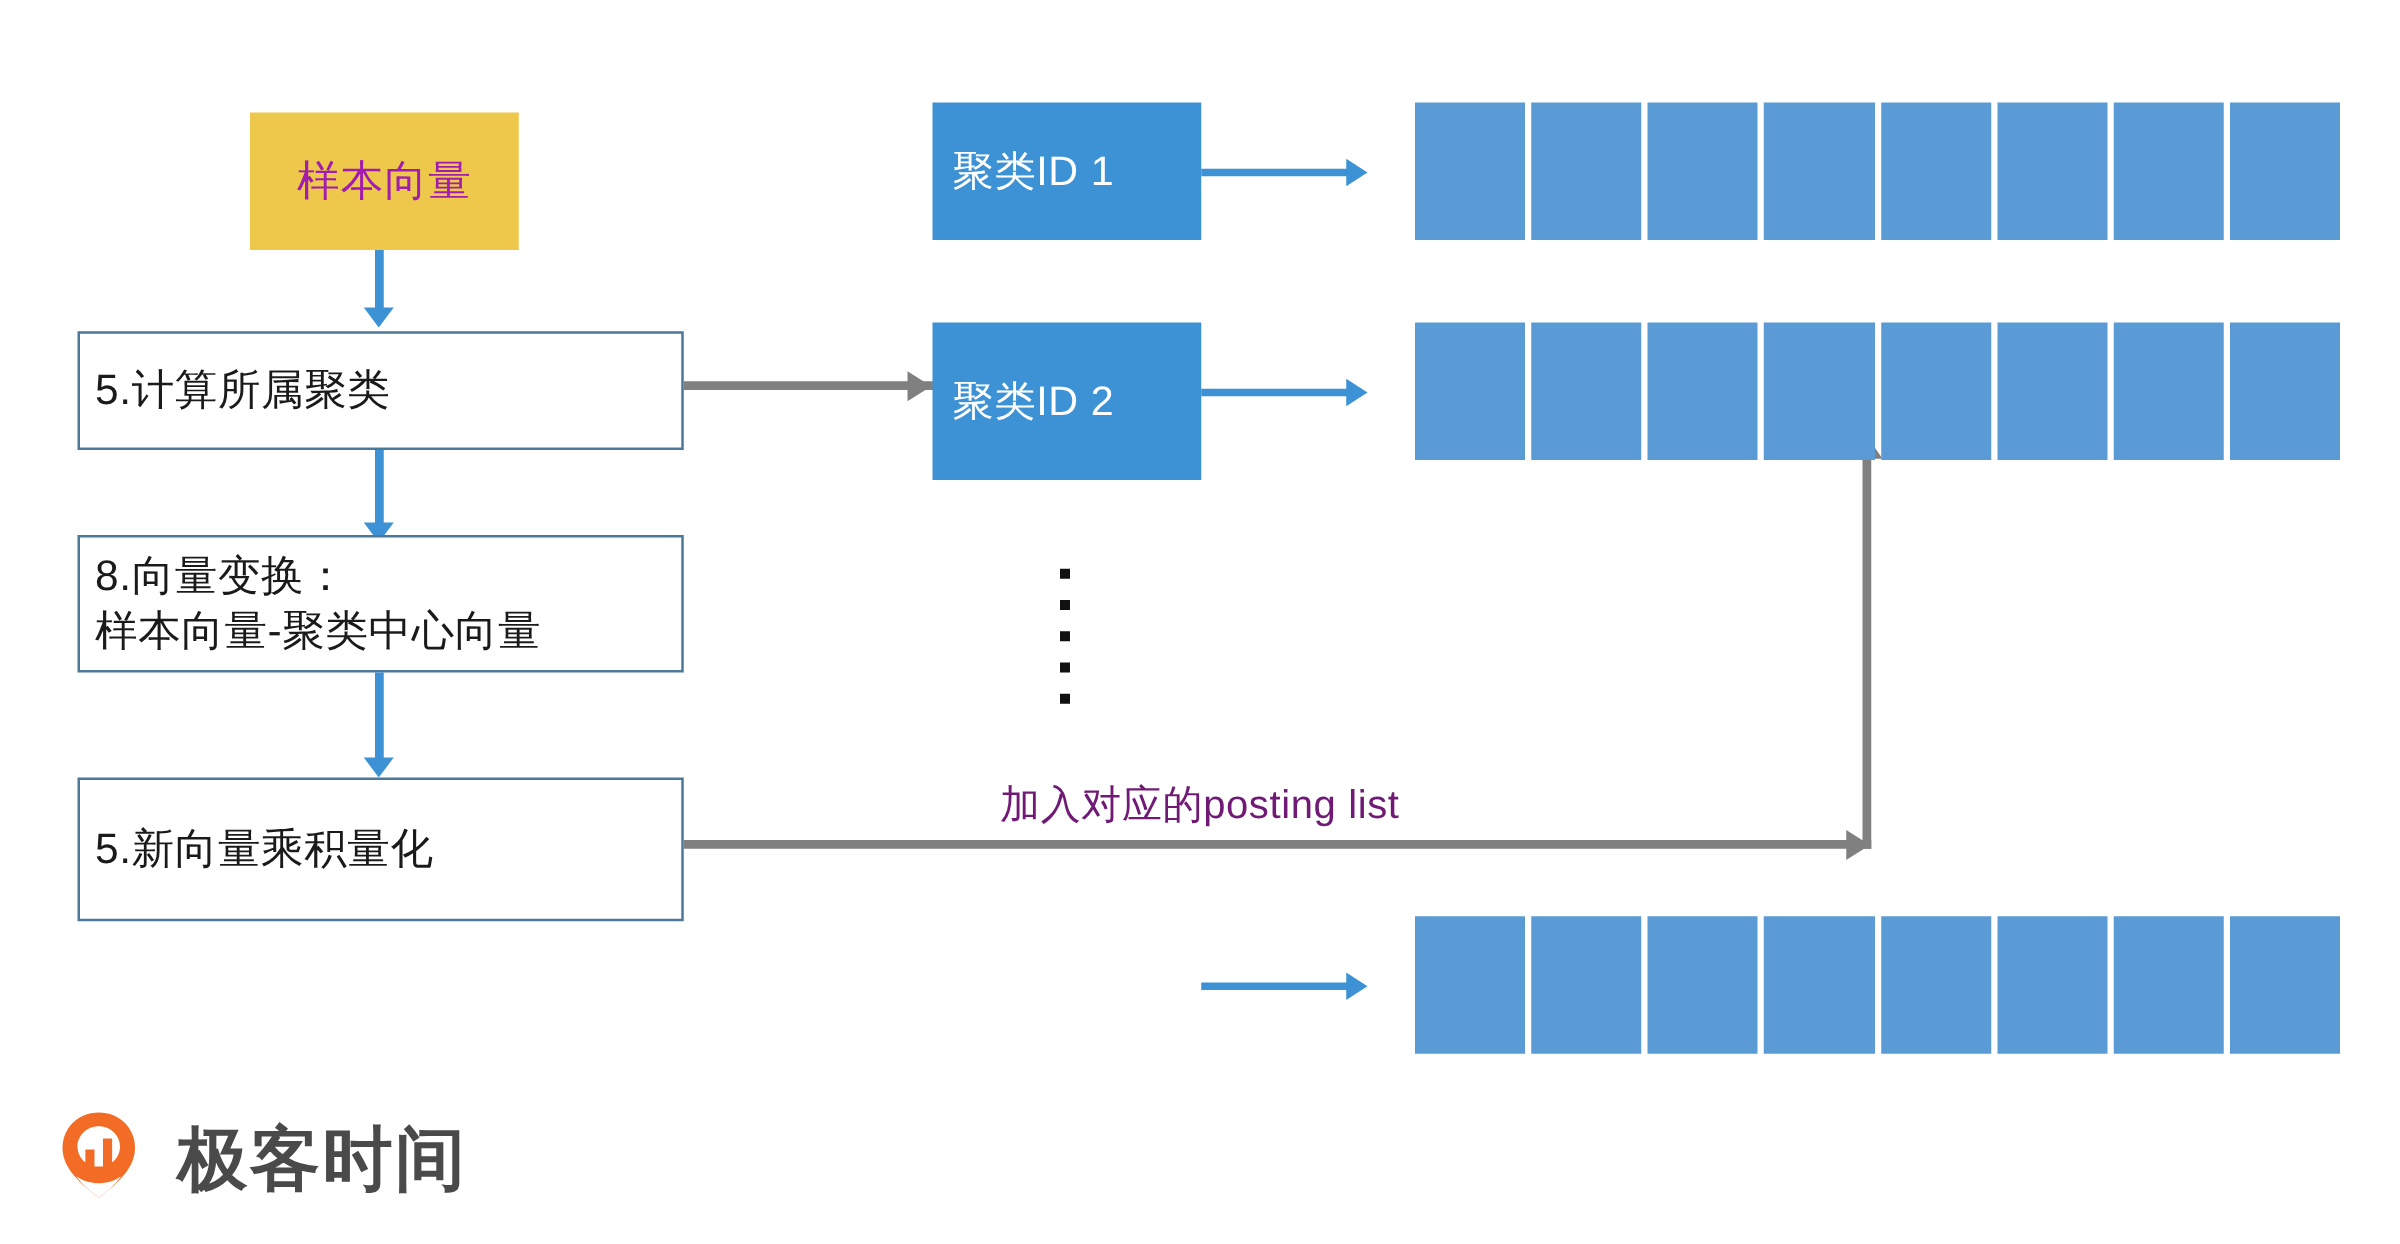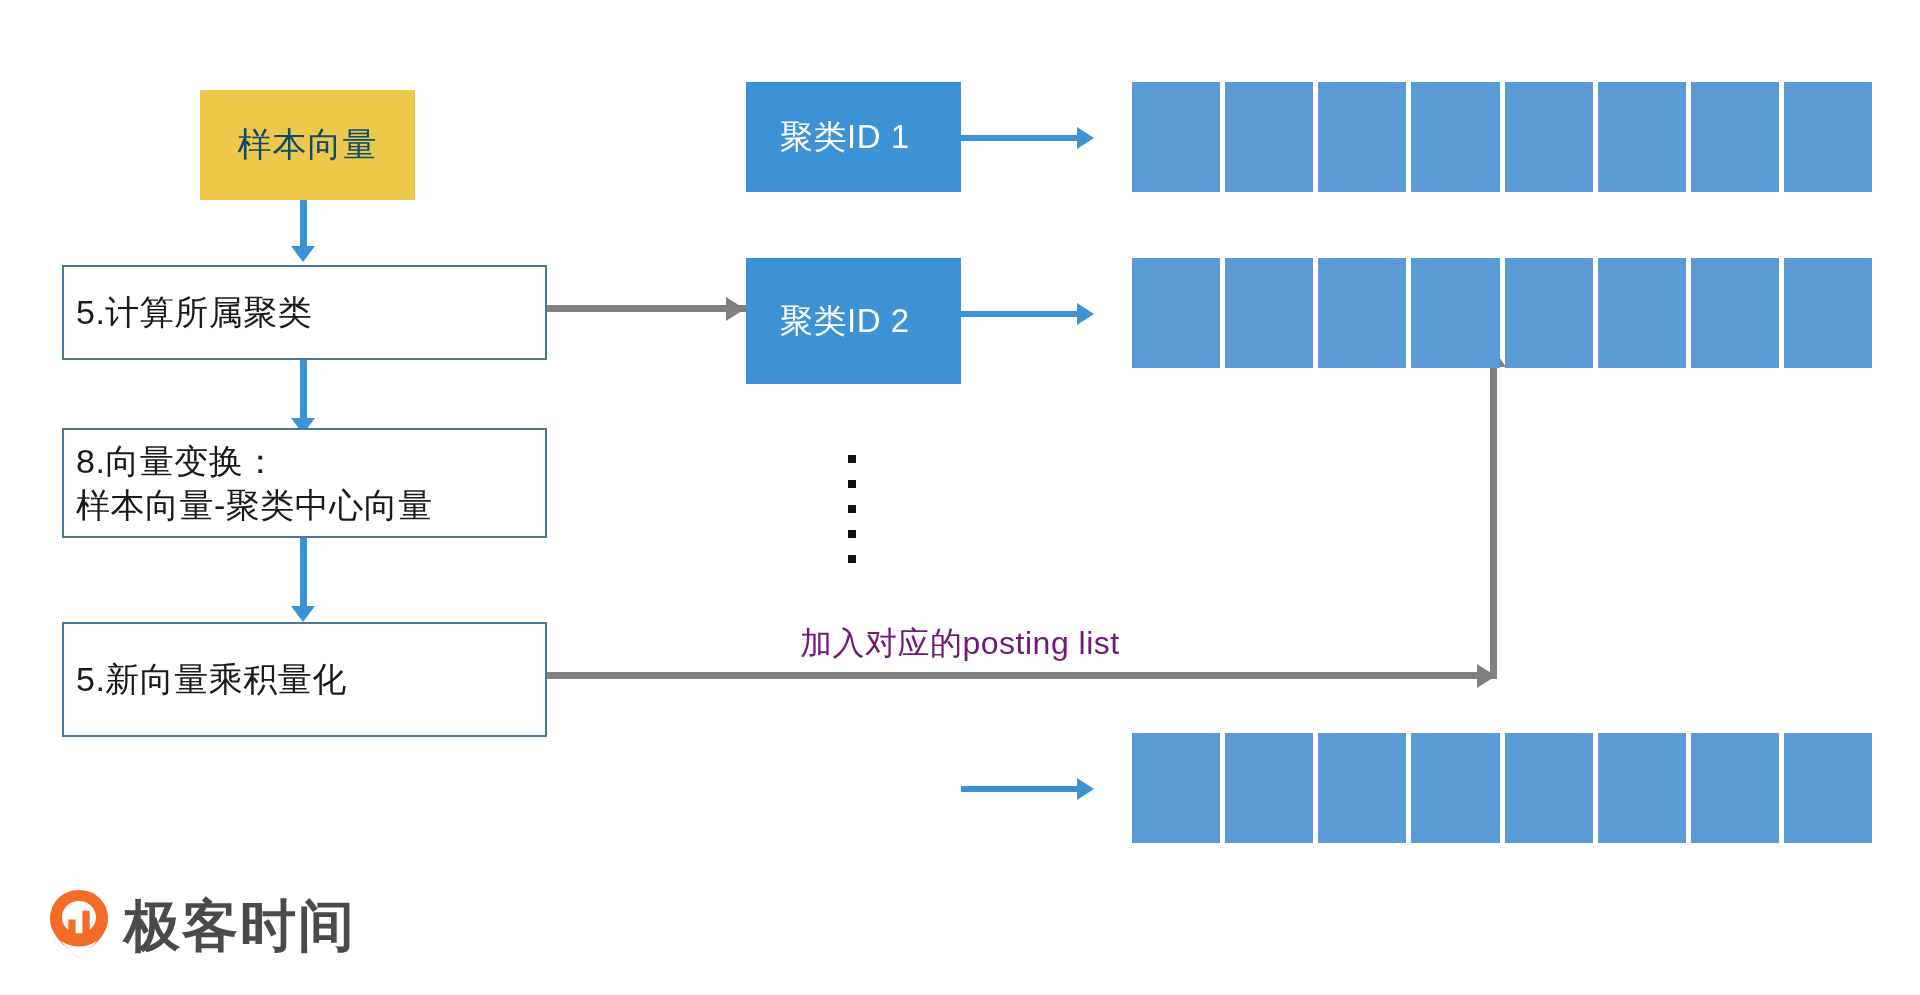--- a/index.html
+++ b/index.html
@@ -31,34 +31,34 @@
     padding-left: 12px;
     white-space: pre-line;
   }
 
   .source-box {
     position: absolute;
     background: #EDC84B;
     display: flex;
     align-items: center;
     justify-content: center;
-    color: #0c4a6e;
+    color: #a21caf;
     font-size: 34px;
     letter-spacing: 1px;
   }
 
   
   .cluster-box {
     position: absolute;
     background: #3C92D4;
     display: flex;
     align-items: center;
     color: #ffffff;
     font-size: 33px;
-    padding-left: 34px;
+    padding-left: 16px;
     letter-spacing: 0.5px;
   }
 
   
   .posting-row {
     position: absolute;
     display: flex;
     gap: 5px;
   }
   .posting-cell {
@@ -129,21 +129,21 @@
     color: #701a75;
     letter-spacing: 0.5px;
     white-space: nowrap;
   }
 
   
   .logo-wrap {
     position: absolute;
     display: flex;
     align-items: center;
-    gap: 14px;
+    gap: 32px;
   }
   .logo-text {
     font-size: 56px;
     font-weight: bold;
     color: #4a4a4a;
     letter-spacing: 2px;
     line-height: 1;
   }
 </style>
 </head>

